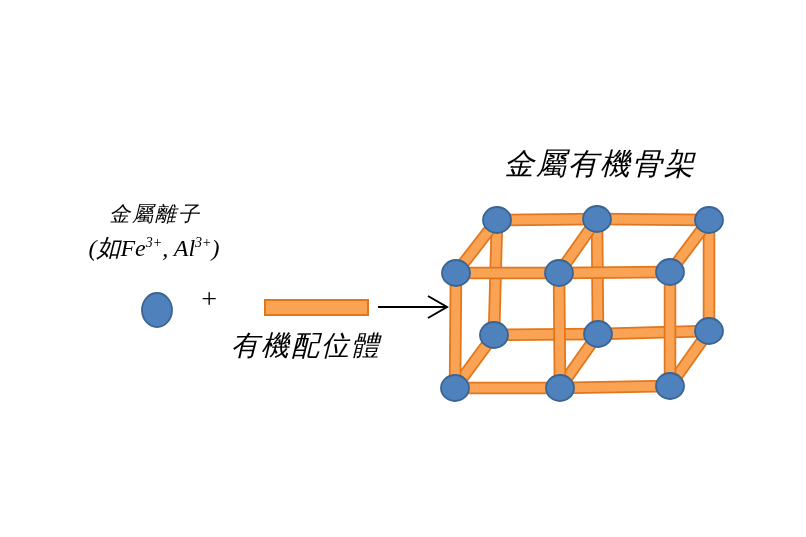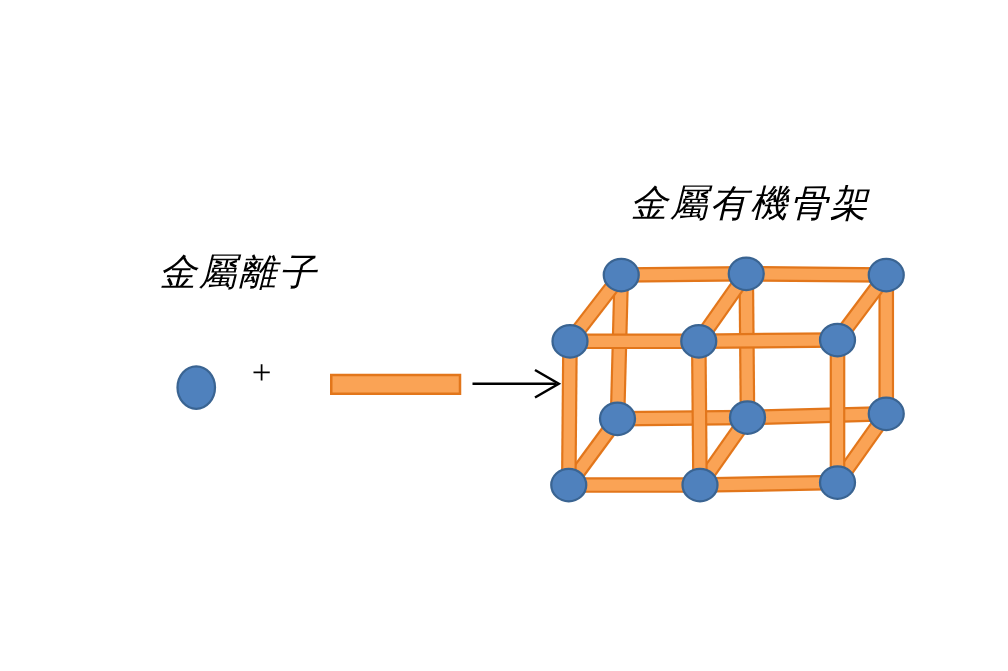--- a/index.html
+++ b/index.html
@@ -18,21 +18,21 @@
     width: 806px; height: 537px;
   }
   .txt {
     position: absolute;
     transform: translateX(-50%);
     white-space: nowrap;
     line-height: 1.05;
     text-align: center;
     font-style: italic;
   }
-  .metal-label     { left: 155px; top: 203px; font-size: 30px; letter-spacing: 2px; margin-left: 36px; }
+  .metal-label     { left: 155px; top: 203px; font-size: 21px; letter-spacing: 2px; }
   .formula         { left: 154px; top: 236px; font-size: 24px; }
   .formula sup     { font-size: 14px; line-height: 0; }
   .plus            { left: 209px; top: 284px; font-size: 28px; }
   .ligand-label    { left: 306px; top: 331px; font-size: 28px; letter-spacing: 2px; }
   .framework-title { left: 600px; top: 148px; font-size: 30px; letter-spacing: 2px; }
 </style>
 </head>
 <body>
 
 <div class="canvas">
@@ -91,19 +91,21 @@
       <ellipse cx="455" cy="388" rx="14" ry="13" fill="#4F81BD" stroke="#3A6492" stroke-width="1.8"></ellipse>
       <ellipse cx="560" cy="388" rx="14" ry="13" fill="#4F81BD" stroke="#3A6492" stroke-width="1.8"></ellipse>
       <ellipse cx="670" cy="386" rx="14" ry="13" fill="#4F81BD" stroke="#3A6492" stroke-width="1.8"></ellipse>
       <ellipse cx="494" cy="335" rx="14" ry="13" fill="#4F81BD" stroke="#3A6492" stroke-width="1.8"></ellipse>
       <ellipse cx="598" cy="334" rx="14" ry="13" fill="#4F81BD" stroke="#3A6492" stroke-width="1.8"></ellipse>
       <ellipse cx="709" cy="331" rx="14" ry="13" fill="#4F81BD" stroke="#3A6492" stroke-width="1.8"></ellipse>
     </svg>
 
   <div class="txt metal-label">金屬離子</div>
 
+  <div class="txt formula"><span>(如Fe</span><sup>3+</sup><span>, Al</span><sup>3+</sup><span>)</span></div>
 
   <div class="txt plus">+</div>
 
+  <div class="txt ligand-label">有機配位體</div>
 
   <div class="txt framework-title">金屬有機骨架</div>
 
 </div>
 
 </body></html>

